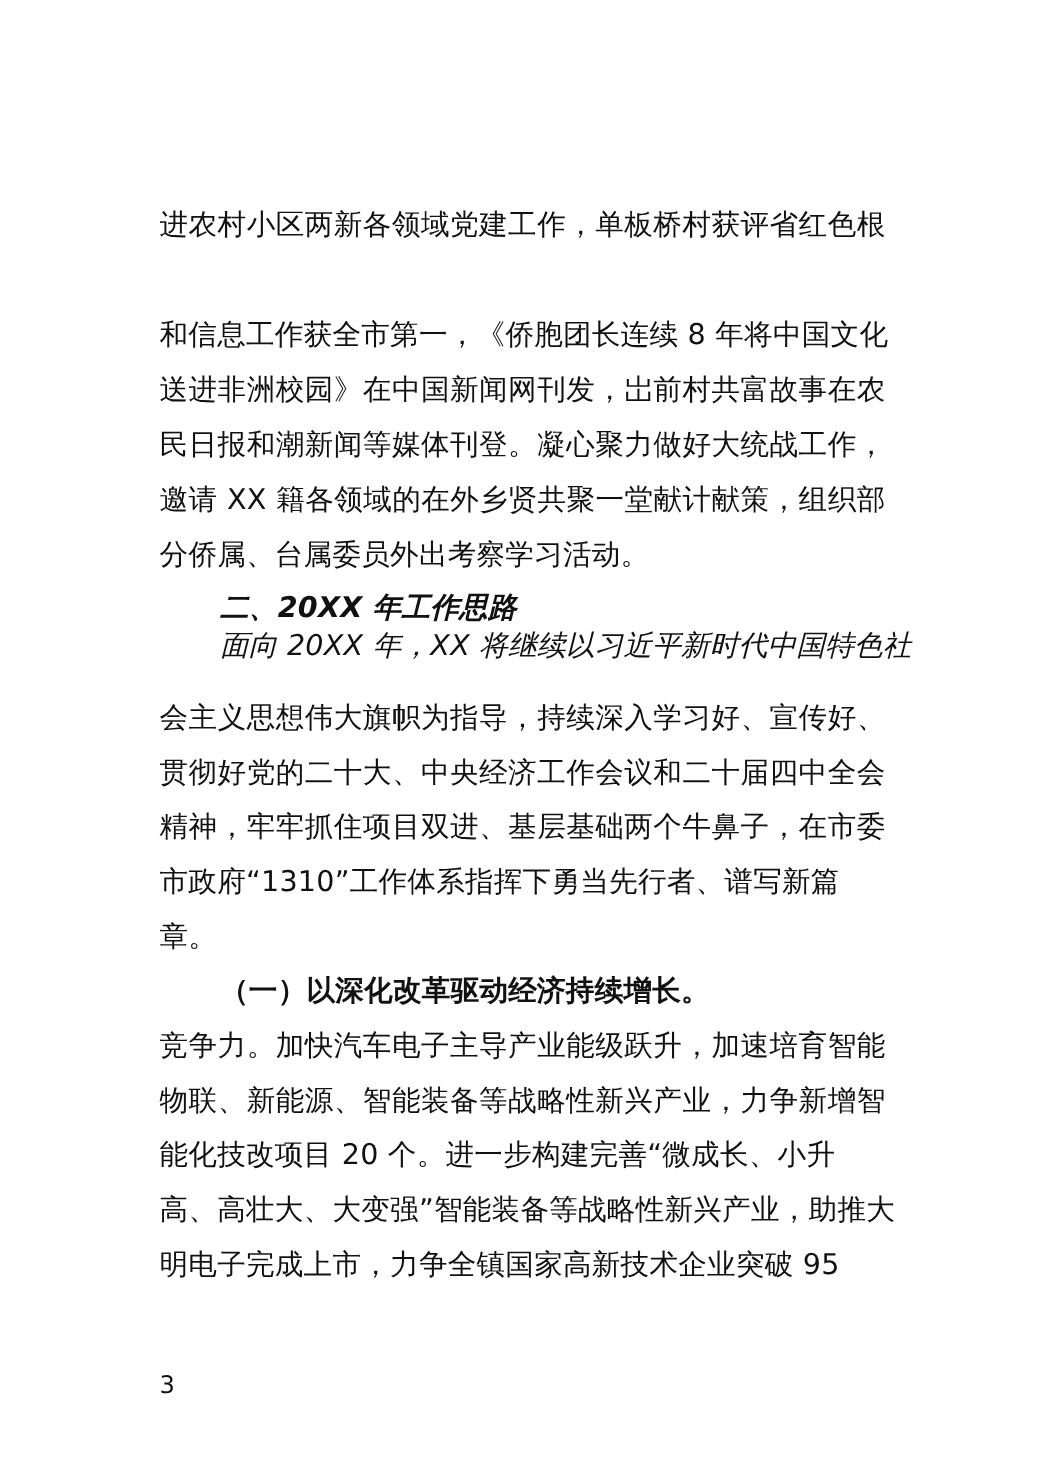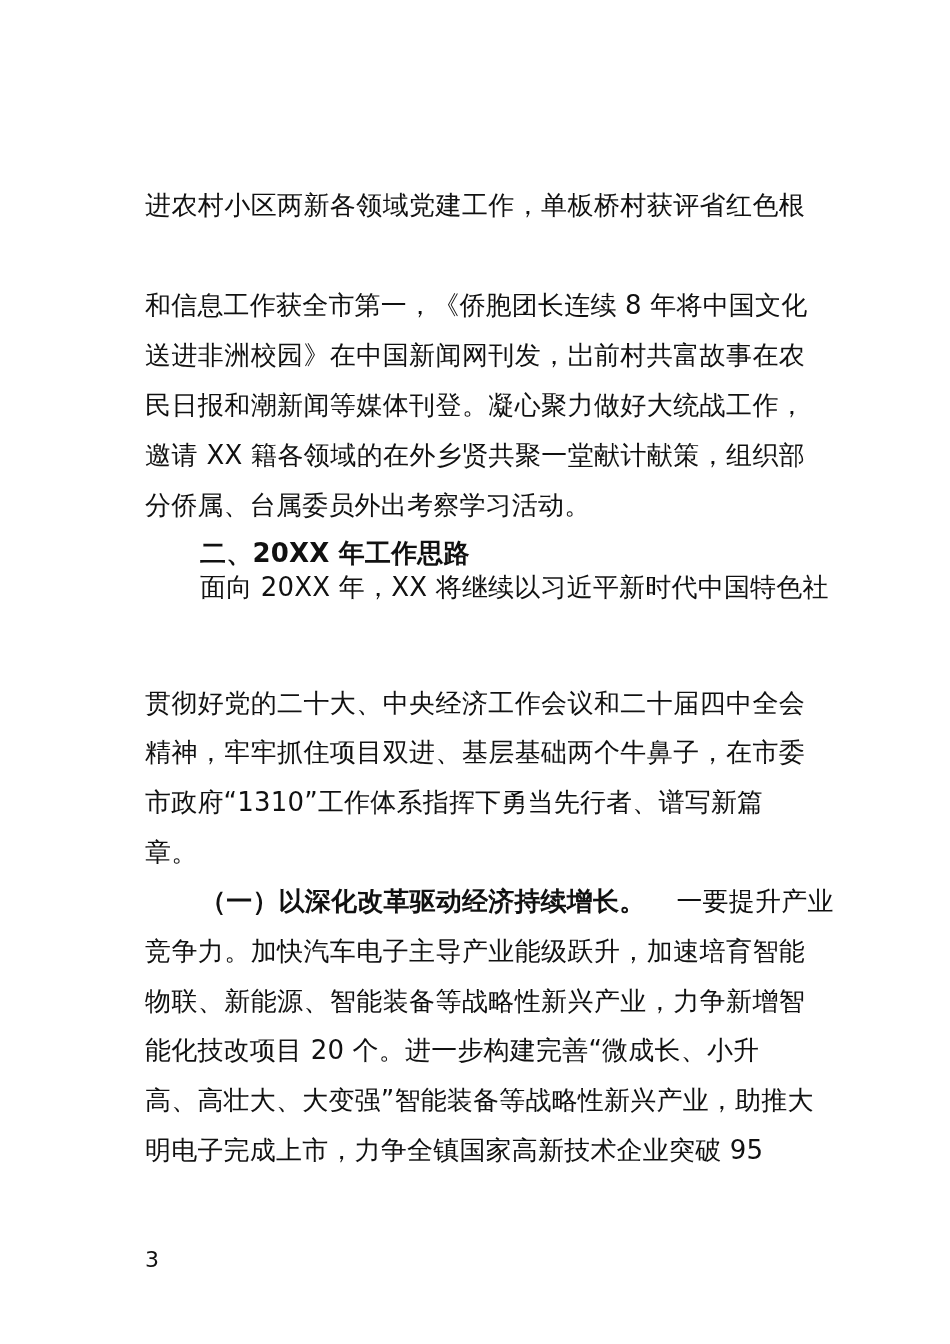--- a/index.html
+++ b/index.html
@@ -1,48 +1,48 @@
 <!DOCTYPE html>
 <html><head>
 <meta charset="utf-8">
 <style>
   html, body { margin: 0; padding: 0; background: #ffffff; }
   body { width: 950px; height: 1344px; position: relative; overflow: hidden;
          font-family: "DejaVu Sans", "Liberation Sans", sans-serif; color: #111111; }
   .page { position: absolute; left: 0; top: 0; width: 950px; height: 1344px; background: #fff; border-radius: 13px; }
   .line { position: absolute; left: 145px; width: 660px; height: 50px; line-height: 50px;
           font-size: 26px; white-space: nowrap; letter-spacing: 0.2px; }
-  .indent { left: 200px; width: 605px; }
+  .indent { left: 200px; width: 605px; font-style: italic; }
   .bold { font-weight: bold; }
   .just { text-align: justify; text-align-last: justify; }
   .pagenum { position: absolute; left: 145px; top: 1246px; font-size: 22px; line-height: 28px; }
 </style>
 </head>
 <body>
 
 <div class="page">
 
   <div class="line just" style="top:180px">进农村小区两新各领域党建工作，单板桥村获评省红色根</div>
   <div class="line just" style="top:280px">和信息工作获全市第一，《侨胞团长连续 8 年将中国文化</div>
   <div class="line just" style="top:380px">民日报和潮新闻等媒体刊登。凝心聚力做好大统战工作，</div>
   <div class="line just" style="top:330px">送进非洲校园》在中国新闻网刊发，岀前村共富故事在农</div>
   <div class="line just" style="top:430px">邀请 XX 籍各领域的在外乡贤共聚一堂献计献策，组织部</div>
   <div class="line" style="top:480px">分侨属、台属委员外出考察学习活动。</div>
 
   <div class="line indent bold" style="top:528px">二、20XX 年工作思路</div>
 
   <div class="line indent just" style="top:562px">面向 20XX 年，XX 将继续以习近平新时代中国特色社</div>
+  <div class="line just" style="top:628px">会主义思想伟大旗帜为指导，持续深入学习好、宣传好、</div>
   <div class="line just" style="top:678px">贯彻好党的二十大、中央经济工作会议和二十届四中全会</div>
   <div class="line just" style="top:727px">精神，牢牢抓住项目双进、基层基础两个牛鼻子，在市委</div>
   <div class="line" style="top:777px">市政府“1310”工作体系指挥下勇当先行者、谱写新篇</div>
   <div class="line" style="top:827px">章。</div>
 
   <div class="line" style="top:876px; left:200px; width:605px; display:flex; gap:31px;">
     <span class="bold">（一）以深化改革驱动经济持续增长。</span>
-    <span>一要提升产业</span>
   </div>
   <div class="line just" style="top:926px">竞争力。加快汽车电子主导产业能级跃升，加速培育智能</div>
   <div class="line just" style="top:976px">物联、新能源、智能装备等战略性新兴产业，力争新增智</div>
   <div class="line" style="top:1025px">能化技改项目 20 个。进一步构建完善“微成长、小升</div>
   <div class="line just" style="top:1075px">高、高壮大、大变强”智能装备等战略性新兴产业，助推大</div>
   <div class="line" style="top:1125px">明电子完成上市，力争全镇国家高新技术企业突破 95</div>
 
   <div class="pagenum">3</div>
 </div>
 

